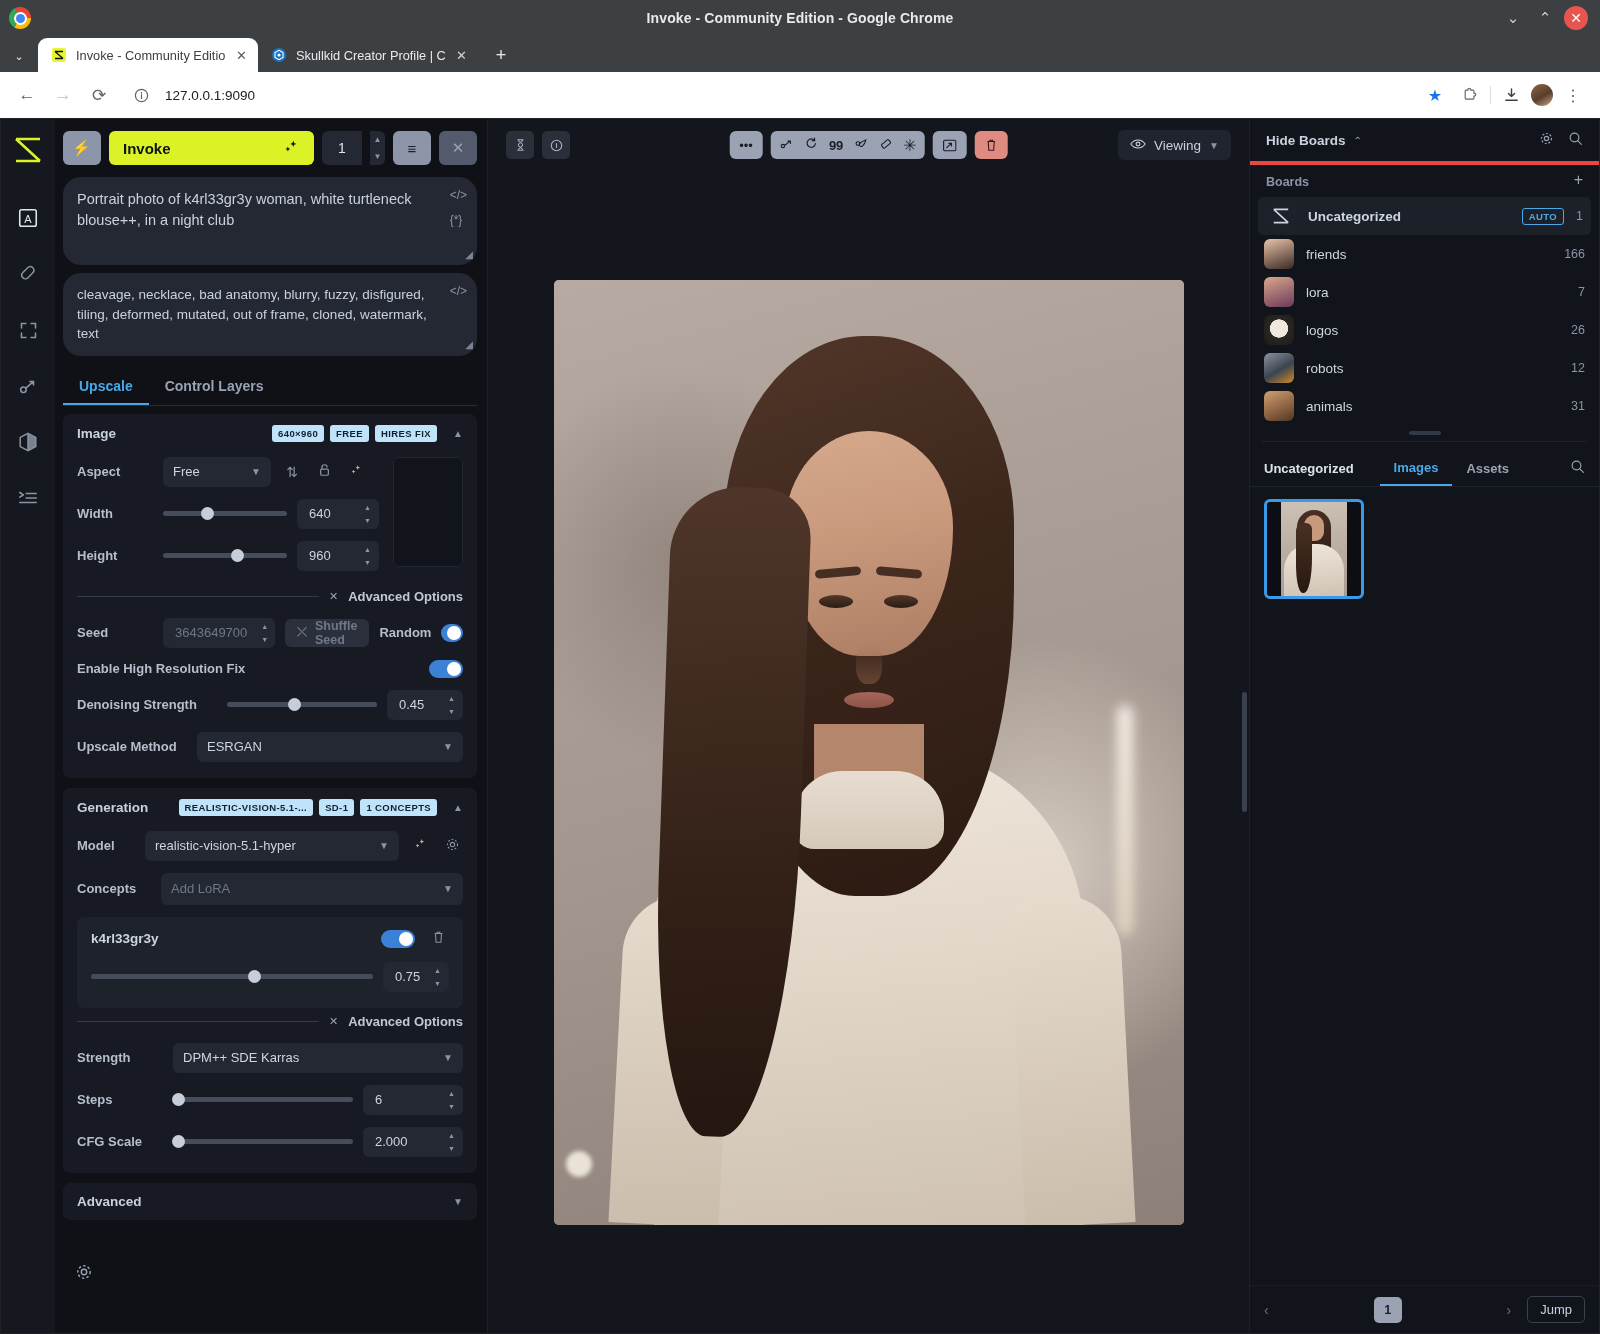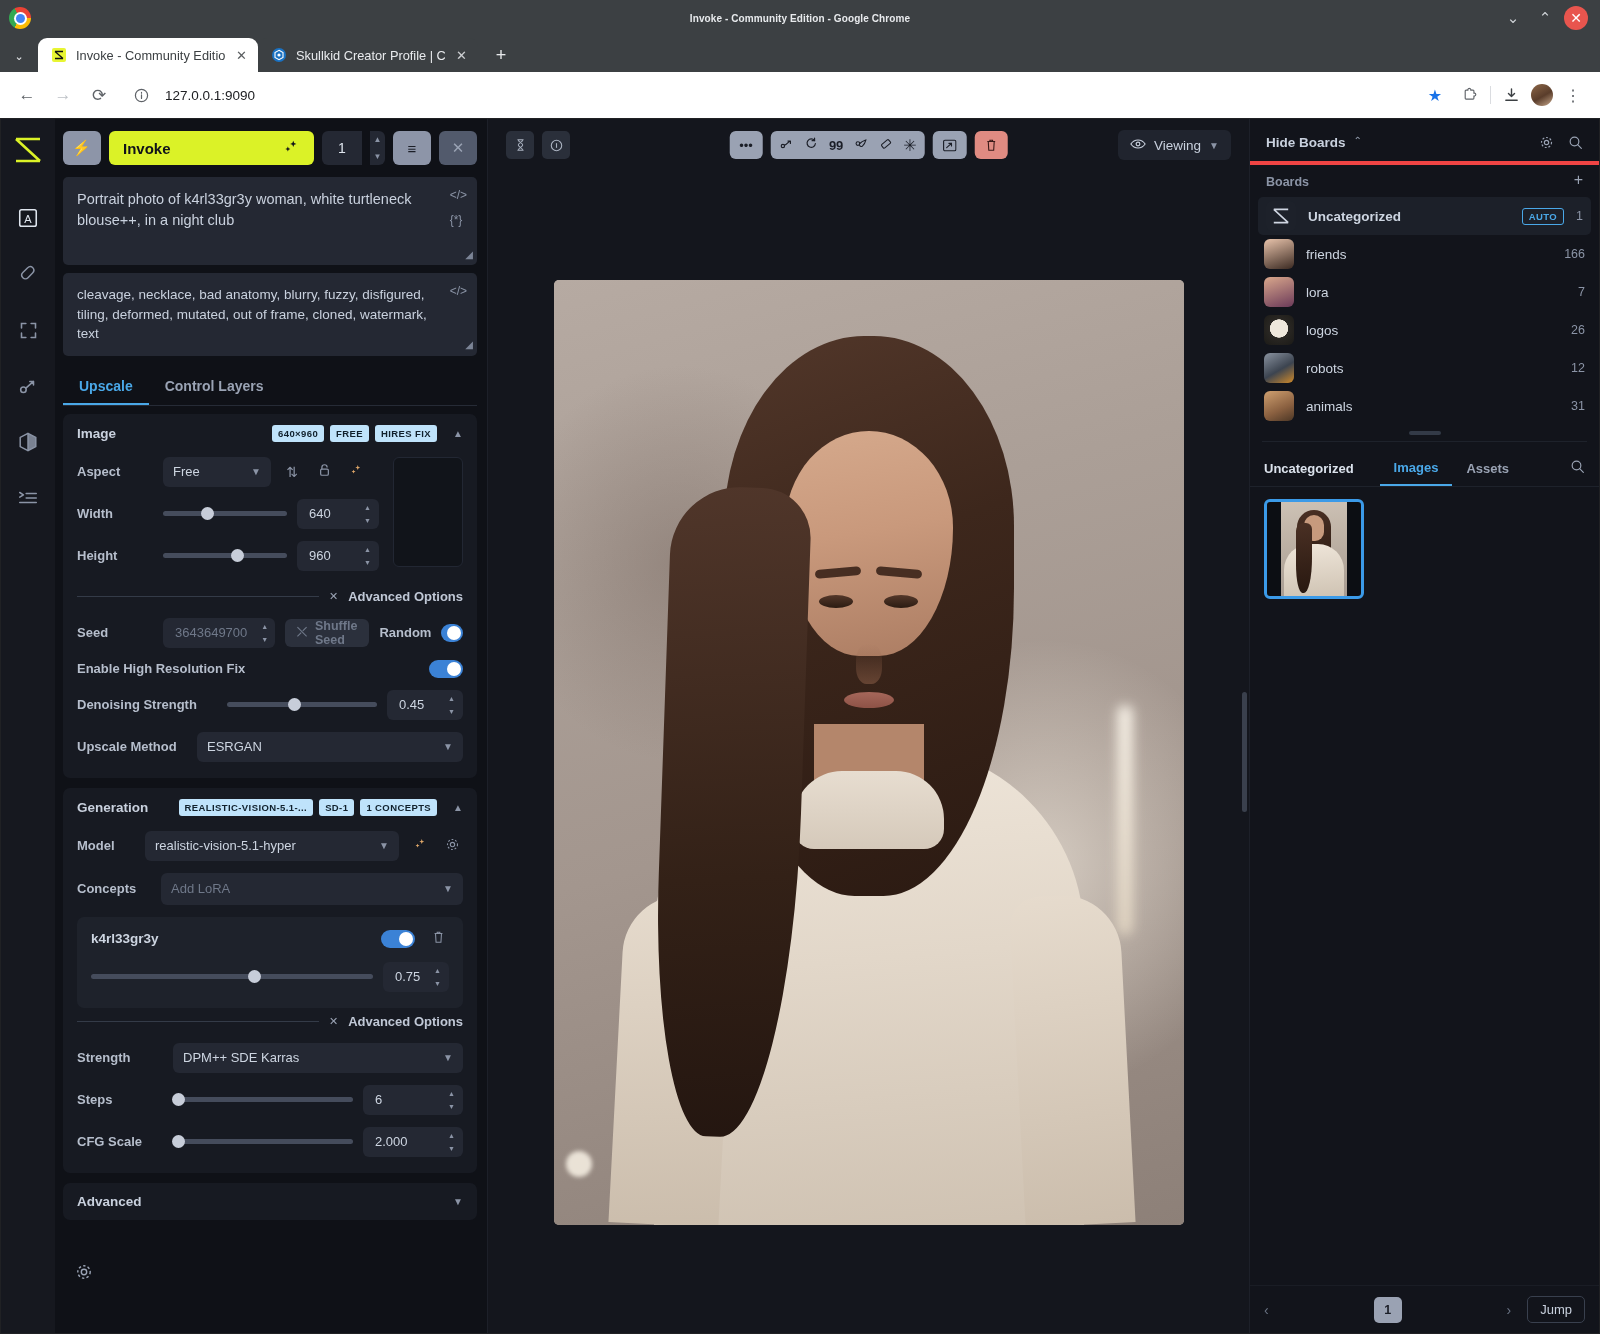--- a/index.html
+++ b/index.html
@@ -28,21 +28,21 @@
       conic-gradient(from -30deg, #ea4335 0deg 120deg, #fbbc05 120deg 240deg, #34a853 240deg 360deg);
     position: relative;
   }
   .chrome-logo::after {
     content:""; position:absolute; left:50%; top:50%;
     width:9px;height:9px;margin:-4.5px 0 0 -4.5px;border-radius:50%;
     background:#4285f4; box-shadow: 0 0 0 2px #fff;
   }
   .win-title {
     position:absolute; left:0; right:0; text-align:center;
-    color:#e8eaed; font-size:10px; font-weight:bold;
+    color:#e8eaed; font-size:14px; font-weight:bold;
     letter-spacing:.1px; pointer-events:none;
   }
   .win-ctrl { margin-left:auto; display:flex; align-items:center; gap:6px; padding-right:12px; }
   .wbtn { width:26px;height:26px;display:flex;align-items:center;justify-content:center;
           color:#cfd3d7; font-size:15px; }
   .wclose { width:24px;height:24px;border-radius:50%;background:#e8554e;color:#fff;
             display:flex;align-items:center;justify-content:center;font-size:14px; }
 
   .tabstrip { height:36px; background:#3c4043; display:flex; align-items:flex-end; flex:0 0 36px;}
   .tabarrow { width:38px;height:32px;display:flex;align-items:center;justify-content:center;
@@ -99,21 +99,21 @@
                 padding:0 14px;font-weight:bold;font-size:15px; }
   .num-wrap { width:40px;height:34px;background:#242833;border-radius:6px 0 0 6px;
               display:flex;align-items:center;justify-content:center;color:#dfe5ee;font-size:14px; }
   .spinner { width:15px;height:34px;display:flex;flex-direction:column;justify-content:center;
              align-items:center;gap:8px;color:#8b94a6;font-size:8px;background:#242833;
              border-radius:0 6px 6px 0;}
   .btn-sq { width:38px;height:34px;border-radius:6px;background:#8d95a8;color:#1b1e27;
             display:flex;align-items:center;justify-content:center;font-size:15px; }
   .btn-sq.muted { background:#525a6c;color:#9aa3b4; }
 
-  .textbox { background:#242833;border-radius:5px;padding:12px 44px 12px 14px;
+  .textbox { background:#242833;border-radius:18px;padding:12px 44px 12px 14px;
              position:relative;margin-bottom:8px; color:#c9d1de;font-size:14.5px;line-height:1.45; }
   .tb-prompt { min-height:88px; }
   .tb-neg { min-height:60px; font-size:13.5px; }
   .tb-icons { position:absolute; right:10px; top:10px; display:flex;flex-direction:column;gap:8px;
               color:#8b94a6;font-size:12px; }
   .tb-resize { position:absolute;right:4px;bottom:3px;color:#7b8496;font-size:10px; }
 
   .tabs { display:flex; border-bottom:1px solid #262b36; margin-top:4px; }
   .tabitem { padding:10px 16px 9px; font-size:14px; color:#9aa3b4; font-weight:bold; }
   .tabitem.active { color:#4aa8e8; border-bottom:2px solid #4aa8e8; }
@@ -224,21 +224,21 @@
   .p-arm.l{left:10%;border-radius:60px 30px 0 0;transform:rotate(3deg);}
   .p-arm.r{right:9%;border-radius:30px 60px 0 0;transform:rotate(-3deg);}
   .p-hairfront { position:absolute;left:17%;top:22%;width:140px;height:650px;
             border-radius:70px 50px 50% 40%;
             background:linear-gradient(175deg,#50362a 0%,#332117 60%,#241610 100%);
             transform:rotate(2deg);}
 
   
   .rpanel { width:350px;background:#12141b;display:flex;flex-direction:column;flex:0 0 350px;
             border-left:1px solid #1d2029; }
-  .rp-head { height:42px;display:flex;padding:16px 16px;gap:8px; }
+  .rp-head { height:42px;display:flex;align-items:center;padding:0 16px;gap:8px; }
   .rp-title { font-size:13.5px;color:#c9d1de;font-weight:bold; }
   .rp-head-icons { margin-left:auto;display:flex;gap:14px;color:#9aa3b4;font-size:14px; }
   .boards-bar { display:flex;align-items:flex-end;padding:6px 16px 8px;
                 border-top:4px solid #ef4444; }
   .boards-lbl { font-size:12.5px;color:#8b94a6;font-weight:bold; }
   .brow { display:flex;align-items:center;gap:12px;padding:6px 14px;height:38px; }
   .brow.sel { background:#1c2029;border-radius:5px;margin:0 8px;padding:6px 8px; }
   .bthumb { width:30px;height:30px;border-radius:6px;flex:0 0 30px;background:#2a2f3a; }
   .bname { font-size:13.5px;color:#cdd5e1; }
   .bname.b { font-weight:bold; }

